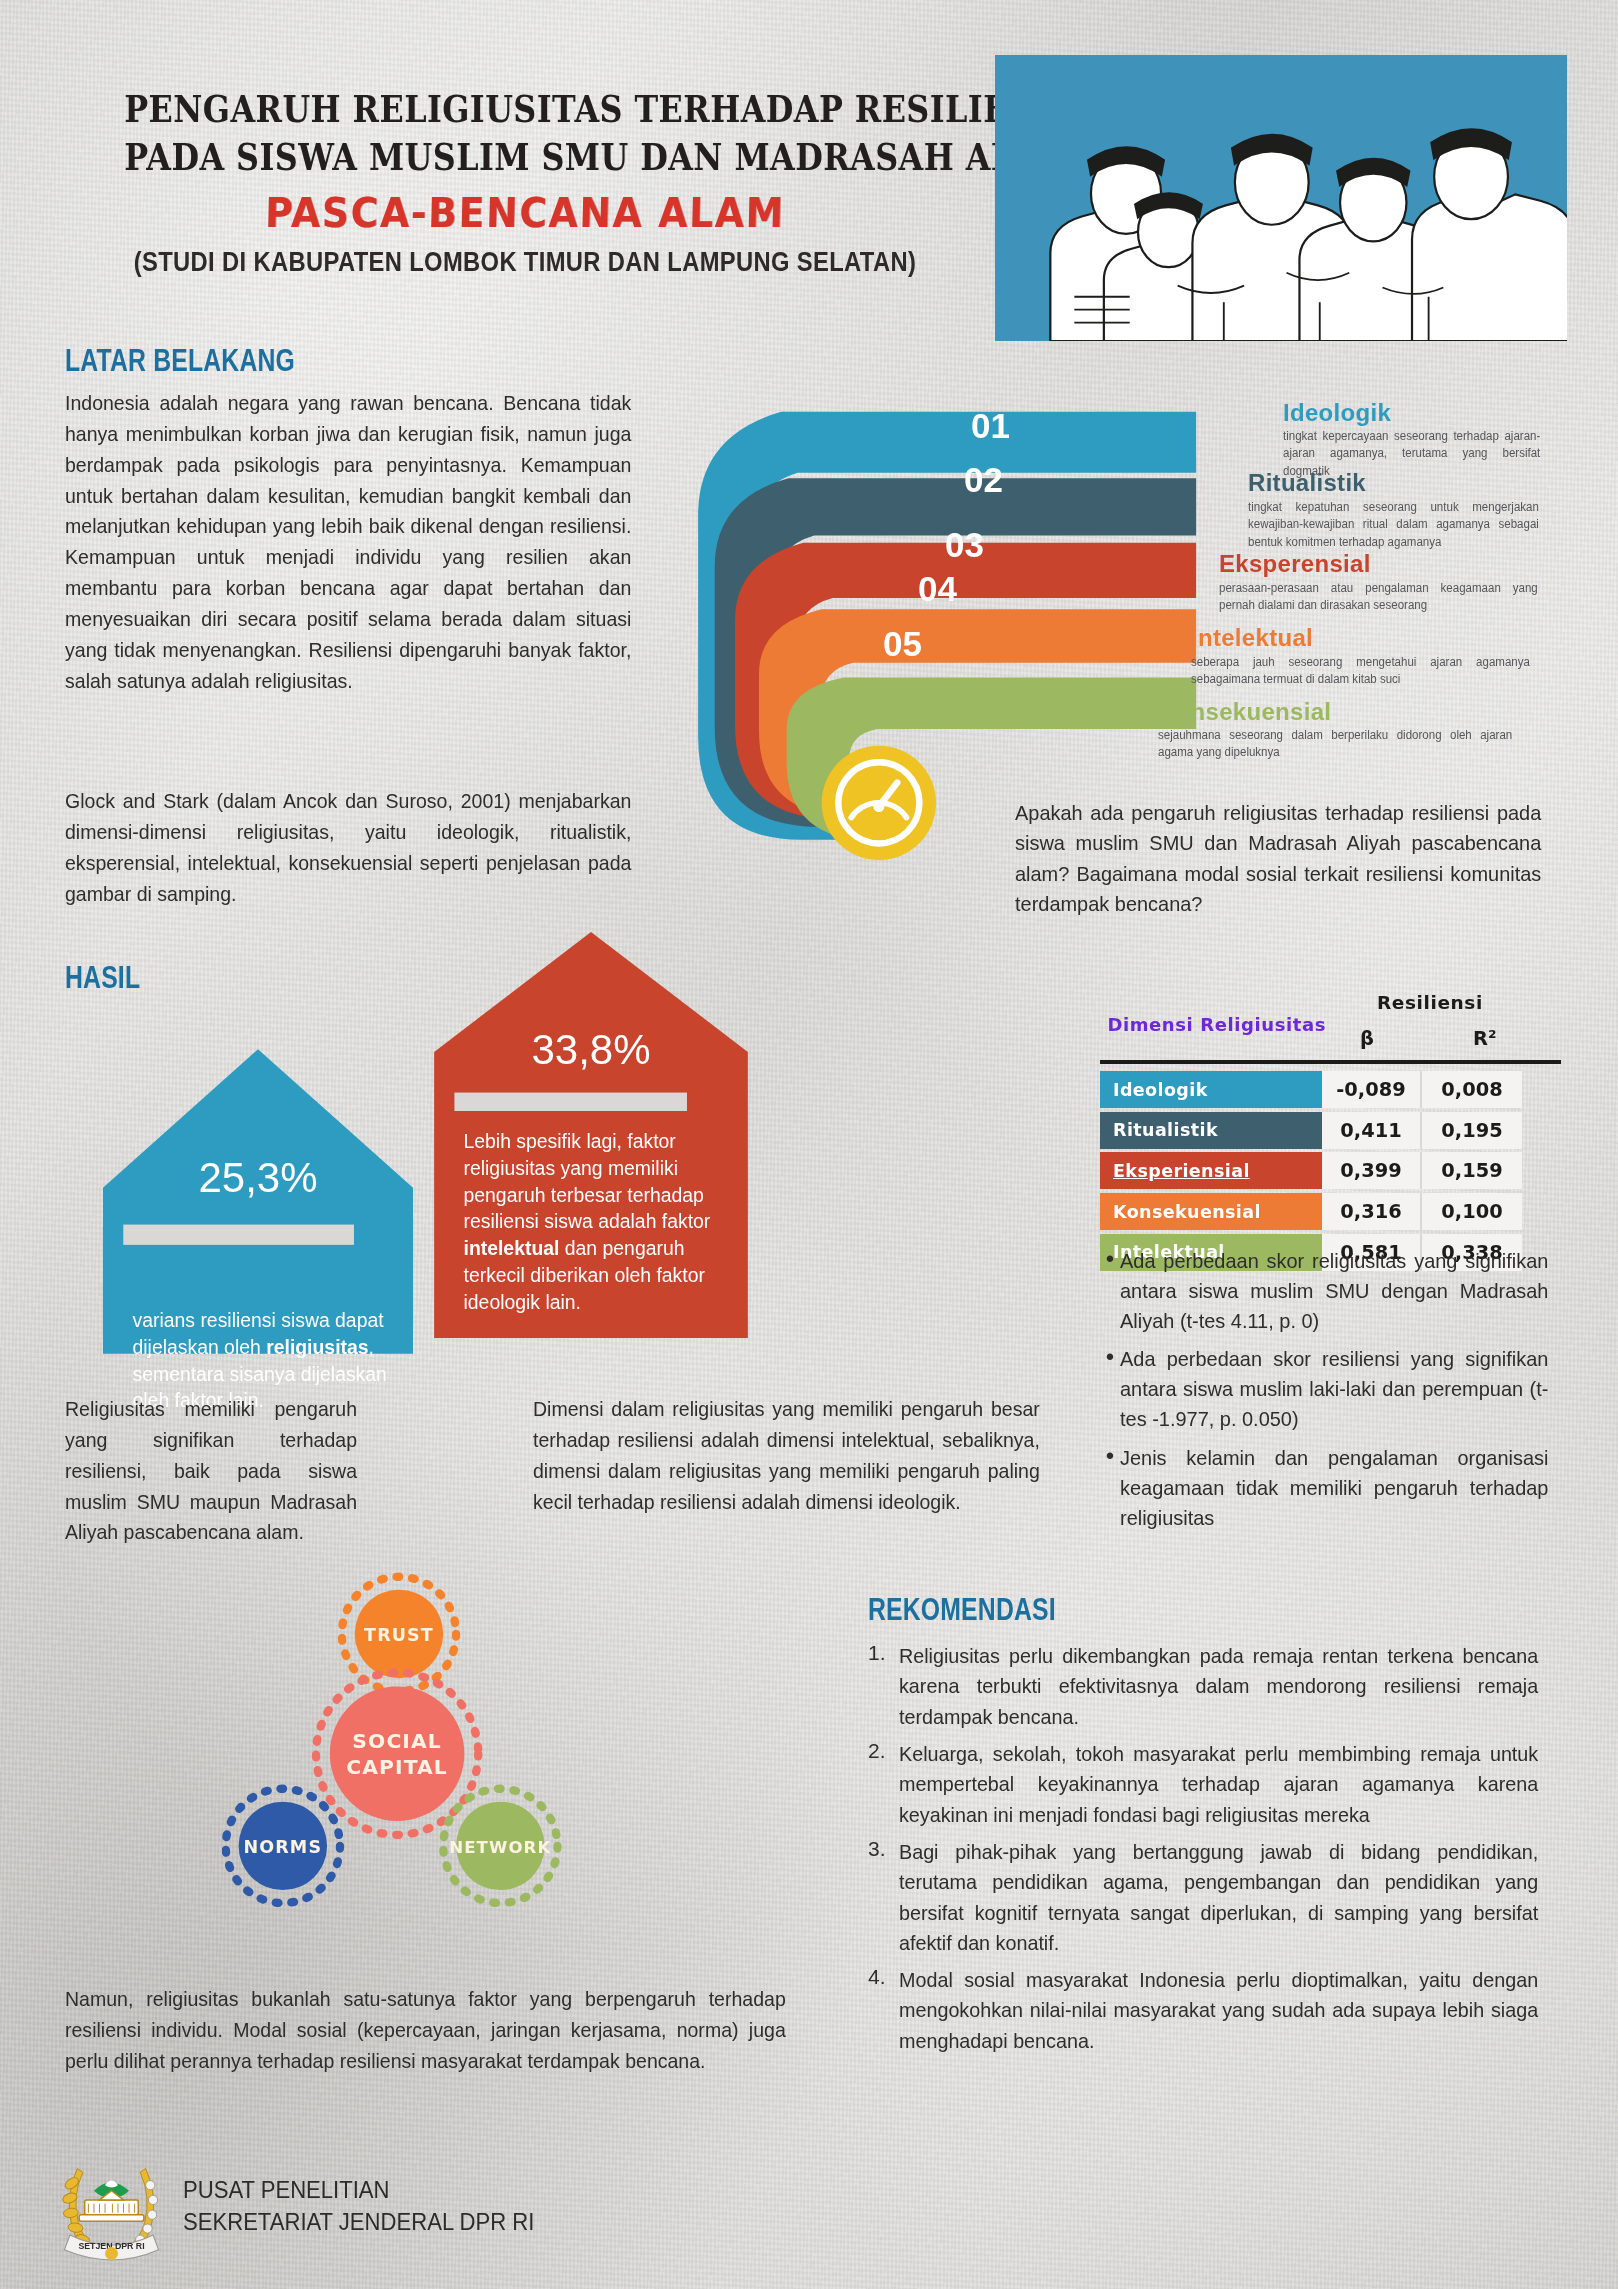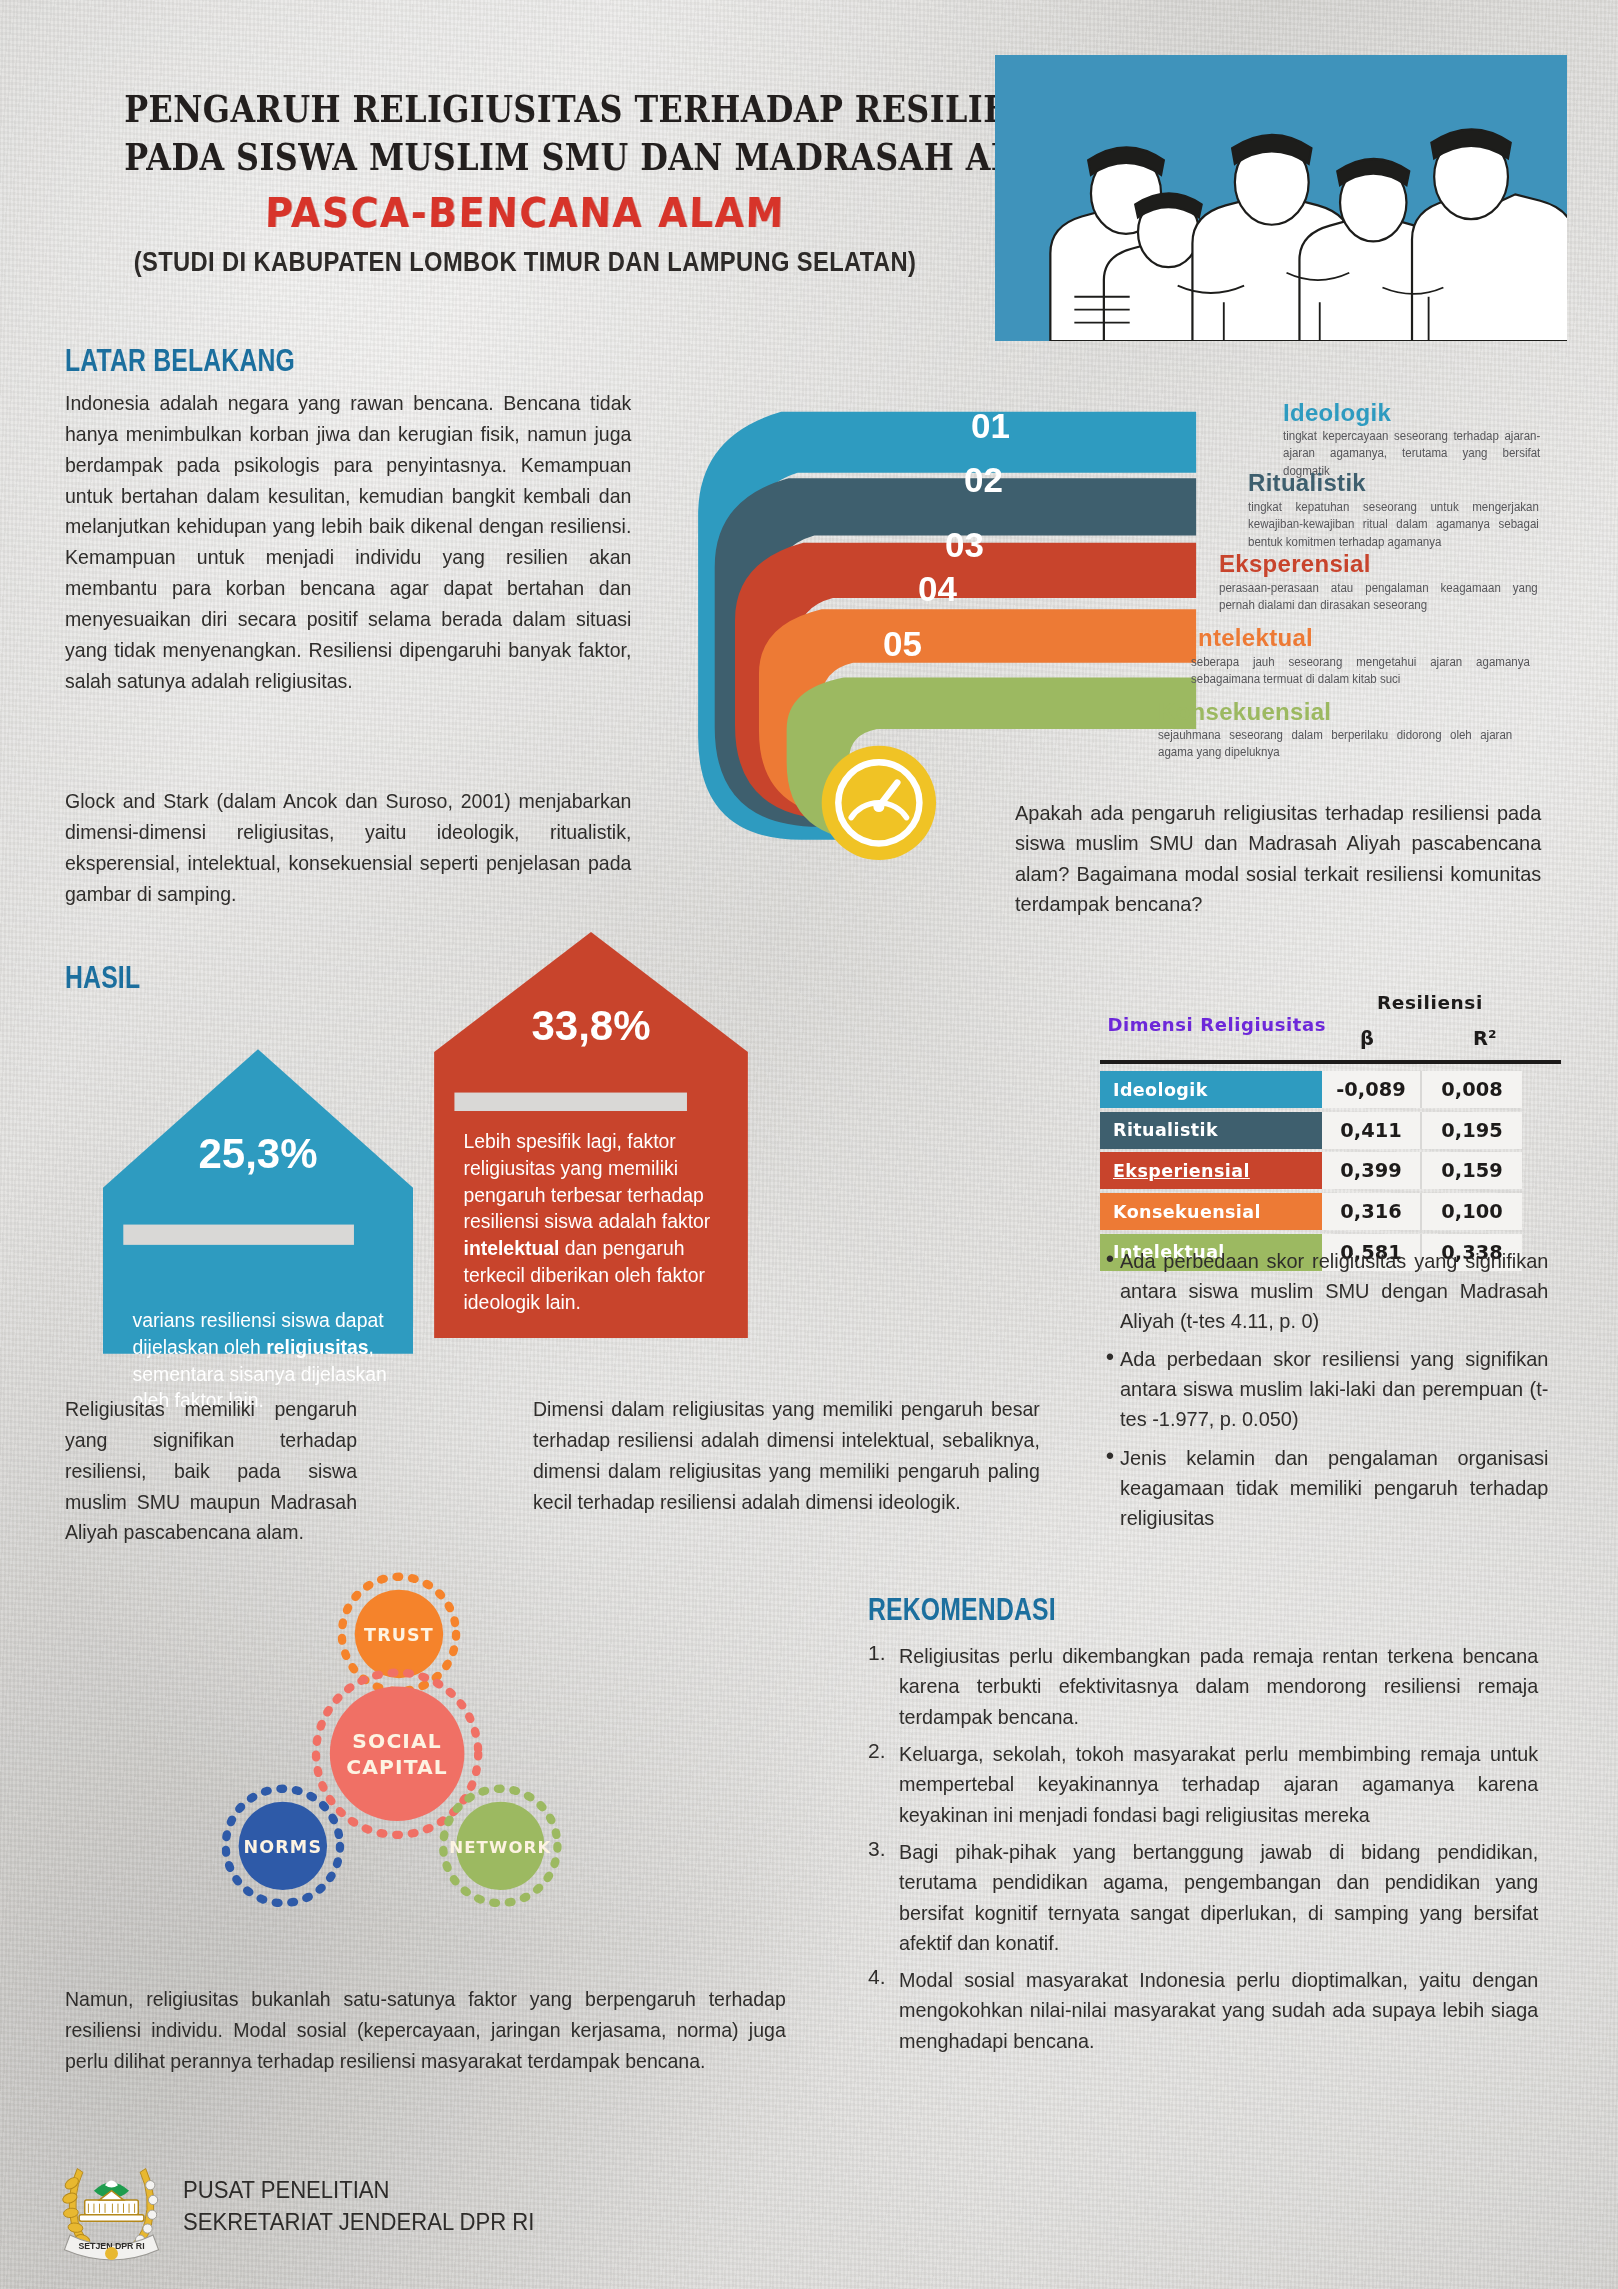--- a/index.html
+++ b/index.html
@@ -125,21 +125,21 @@
     transform:scaleX(.95); transform-origin:left top;
   }
 
   
   #hasil-head { position:absolute; left:65px; top:960px; }
 
   .arrow-box { position:absolute; }
   .arrow-head { width:100%; }
   .arrow-pct {
     position:absolute; width:100%; text-align:center;
-    color:#fff; font-weight:700; font-family:"Liberation Sans", sans-serif;
+    color:#fff; font-weight:400; font-family:"Liberation Sans", sans-serif;margin-top:24px;
   }
   .arrow-body {
     font-family:"Liberation Sans", sans-serif; color:#fff;
     font-size:19.4px; line-height:1.38;
   }
 
   #arrow-blue { left:103px; top:1049px; width:310px; }
   #arrow-red  { left:434px; top:932px; width:314px; }
 
   .under-txt {

